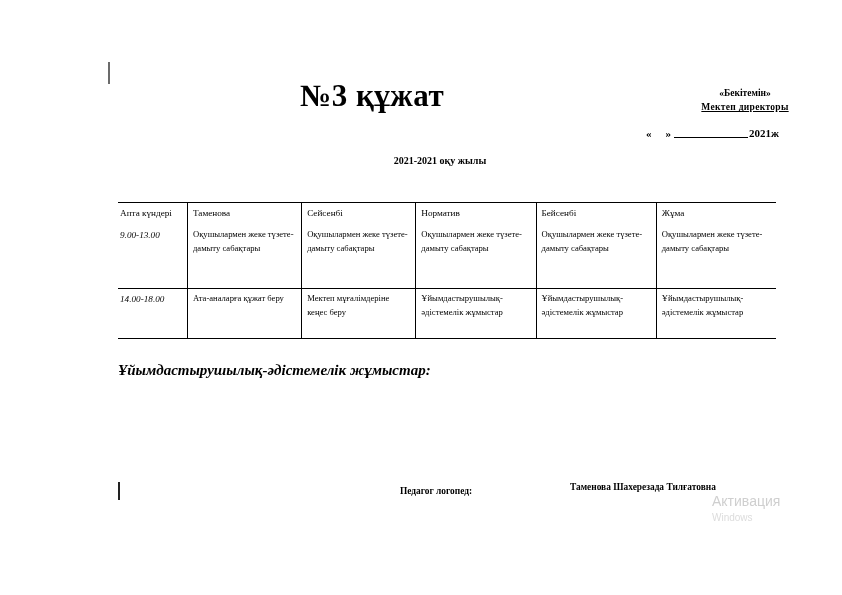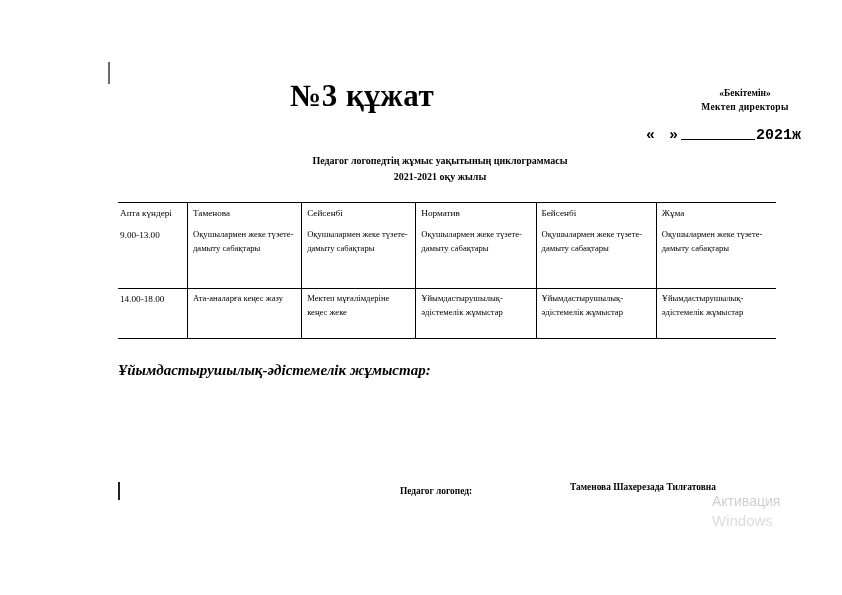--- a/index.html
+++ b/index.html
@@ -30,49 +30,48 @@
     position: absolute;
     width: 2px;
     background: #6b6b6b;
   }
   .margin-mark.top { left: 108px; top: 62px; height: 22px; }
   .margin-mark.bottom { left: 118px; top: 482px; height: 18px; background:#222; }
 
   
   .doc-title {
     position: absolute;
-    left: 290px;
+    left: 300px;
     top: 78px;
     font-size: 31px;
     font-weight: bold;
     letter-spacing: 0.5px;
     white-space: nowrap;
   }
 
   .approve-block {
     position: absolute;
     left: 655px;
     top: 86px;
     width: 180px;
     text-align: center;
     font-size: 9.5px;
     font-weight: bold;
     line-height: 1.5;
   }
-  .approve-block .line2 { letter-spacing: .3px; }
+  .approve-block .line2 { letter-spacing: .3px; text-decoration: underline; }
 
   .date-line {
     position: absolute;
     left: 646px;
     top: 127px;
     width: 190px;
-    font-size: 15px;
+    font-size: 11px;
     font-weight: bold;
     white-space: nowrap;
-    font-family: Liberation Mono, monospace;
   }
   .date-line .q1 { margin-right: 14px; }
   .date-line .q2 { margin-right: 2px; }
   .date-line .blank {
     display: inline-block;
     width: 74px;
     border-bottom: 1.4px solid #000;
     height: 10px;
     vertical-align: baseline;
     margin: 0 1px -1px 1px;
@@ -110,21 +109,21 @@
     font-weight: normal;
     padding: 3px 4px 4px 5px;
     border-left: 1.1px solid #000;
   }
   table.sched td:first-child,
   table.sched th:first-child { border-left: none; padding-left: 2px; }
   table.sched .rule-under-r1 > * { border-bottom: 1.1px solid #000; }
   table.sched tr.last > * { border-bottom: 1.6px solid #000; }
 
   th.dayname { font-weight: bold; font-size: 9.2px; padding-bottom: 2px; }
-  .timecell { font-weight: bold; font-size: 9.2px; white-space: nowrap; }
+  .timecell { font-weight: bold; font-size: 9.2px; white-space: nowrap; font-style: italic; }
   .c-day { width: 118px; }
   .c-first { width: 68px; }
 
   td.r1 { height: 56px; }
   td.r2 { height: 42px; }
 
   
   .notes {
     position: absolute;
     left: 118px;
@@ -162,21 +161,21 @@
     position: absolute;
     left: 712px;
     top: 492px;
     width: 120px;
     font-family: "Liberation Sans", "DejaVu Sans", sans-serif;
     color: #cfcfcf;
     font-size: 14px;
     line-height: 1.35;
     white-space: nowrap;
   }
-  .watermark .w2 { font-size: 15px; color: #dcdcdc; }
+  .watermark .w2 { font-size: 10px; color: #dcdcdc; }
 </style>
 </head>
 <body>
 
 <div class="page">
 
   <div class="margin-mark top"></div>
   <div class="margin-mark bottom"></div>
 
   <div class="doc-title">№3 құжат</div>
@@ -184,21 +183,20 @@
   <div class="approve-block">
     <div class="line1">«Бекітемін»</div>
     <div class="line2">Мектеп директоры</div>
   </div>
 
   <div class="date-line">
     <span class="q1">«</span><span class="q2">»</span><span class="blank"></span><span>2021ж</span>
   </div>
 
   <div class="subtitle">
-    <div>Педагог логопедтің жұмыс уақытының циклограммасы</div>
     <div>2021-2021 оқу жылы</div>
   </div>
 
   <div class="sched-wrap">
     <table class="sched">
       <tbody>
           <tr class="hdr">
         <th class="dayname c-first">Апта күндері</th>
         <th class="dayname c-day">Таменова</th>
         <th class="dayname c-day">Сейсенбі</th>
@@ -209,22 +207,22 @@
       <tr class="rule-under-r1">
         <td class="timecell r1">9.00-13.00</td>
         <td class="r1">Оқушылармен жеке түзете-дамыту сабақтары</td>
         <td class="r1">Оқушылармен жеке түзете-дамыту сабақтары</td>
         <td class="r1">Оқушылармен жеке түзете-дамыту сабақтары</td>
         <td class="r1">Оқушылармен жеке түзете-дамыту сабақтары</td>
         <td class="r1">Оқушылармен жеке түзете-дамыту сабақтары</td>
       </tr>
       <tr class="last">
         <td class="timecell r2">14.00-18.00</td>
-        <td class="r2">Ата-аналарға кеңес жазу</td>
-        <td class="r2">Мектеп мұғалімдеріне кеңес жеке</td>
+        <td class="r2">Ата-аналарға құжат беру</td>
+        <td class="r2">Мектеп мұғалімдеріне кеңес беру</td>
         <td class="r2">Ұйымдастырушылық-әдістемелік жұмыстар</td>
         <td class="r2">Ұйымдастырушылық-әдістемелік жұмыстар</td>
         <td class="r2">Ұйымдастырушылық-әдістемелік жұмыстар</td>
       </tr>
     </tbody>
       </table>
   </div>
 
   <div class="notes">
     <div class="notes-heading">Ұйымдастырушылық-әдістемелік жұмыстар:</div>

